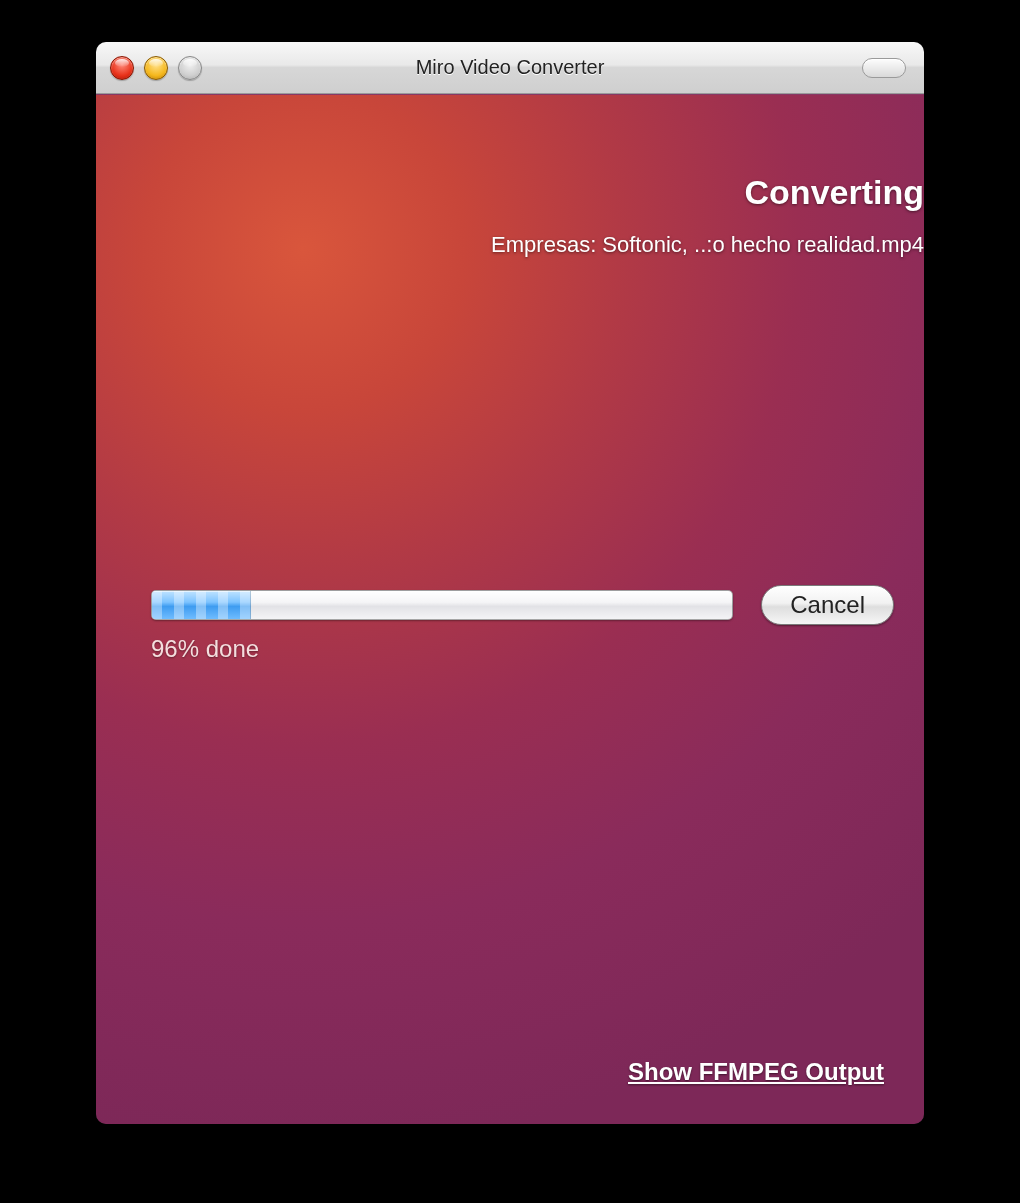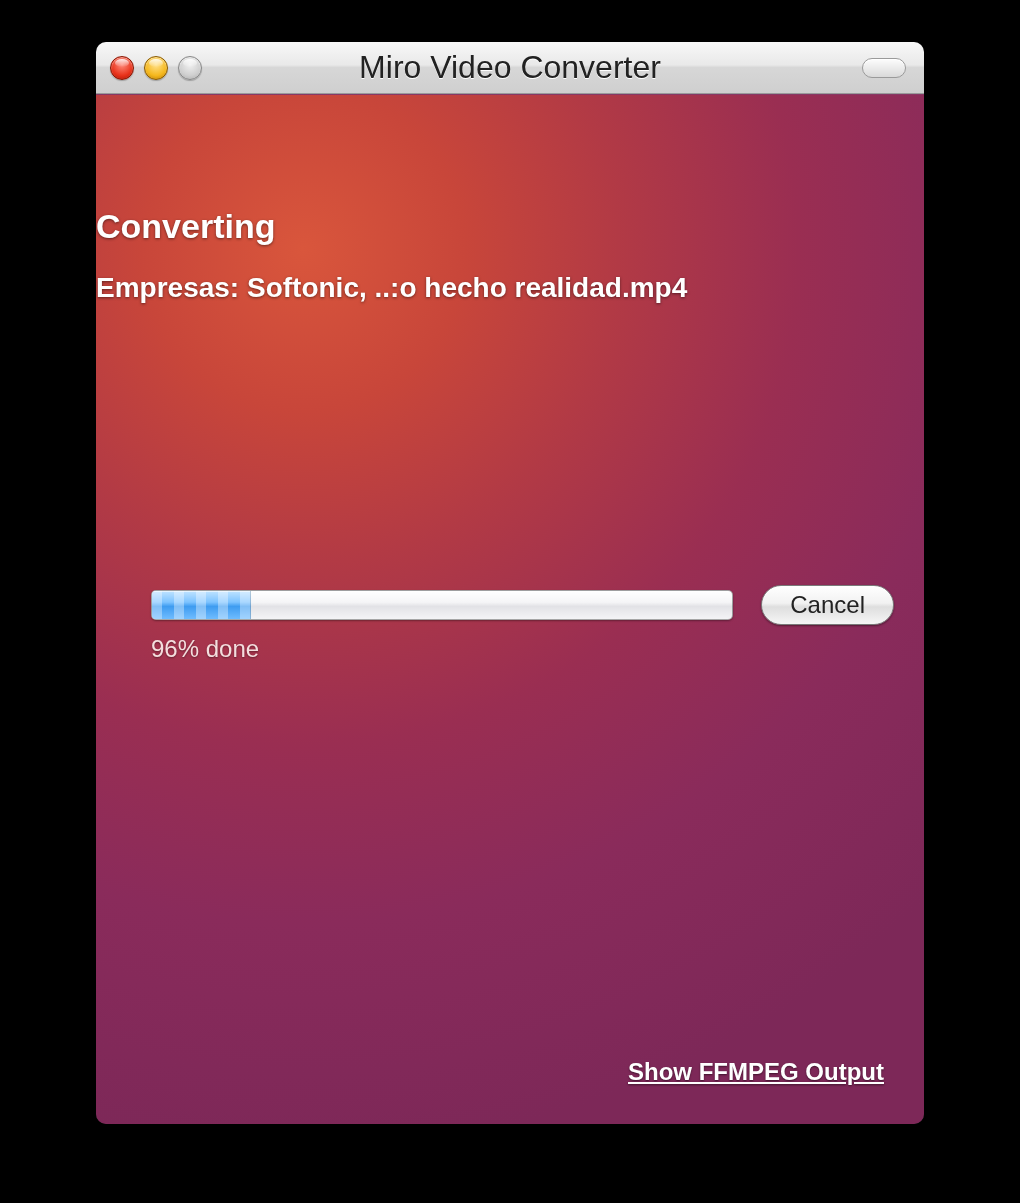--- a/index.html
+++ b/index.html
@@ -48,21 +48,21 @@
     background: linear-gradient(to bottom, rgba(255,255,255,0.9), rgba(255,255,255,0));
   }
   .tl-close   { background: radial-gradient(circle at 50% 35%, #ff8a7a 0%, #e8321a 60%, #a11101 100%); border:1px solid #8a1400;}
   .tl-min     { background: radial-gradient(circle at 50% 35%, #ffe08a 0%, #f5b81d 60%, #b57600 100%); border:1px solid #8a5a00;}
   .tl-zoom    { background: radial-gradient(circle at 50% 35%, #f0f0f0 0%, #cfcfcf 60%, #a8a8a8 100%); border:1px solid #888;}
 
   .titlebar-title {
     position: absolute;
     left: 0; right: 0;
     text-align: center;
-    font-size: 32px;
+    font-size: 20px;
     color: #222;
     text-shadow: 0 1px 0 #fff;
     pointer-events: none;
   }
 
   .pill {
     position: absolute;
     right: 18px; top: 50%; transform: translateY(-50%);
     width: 44px; height: 20px;
     border-radius: 12px;
@@ -76,32 +76,32 @@
     height: 1030px;
     padding: 0;
     background:
       radial-gradient(ellipse 900px 900px at 25% 15%, #d9563c 0%, #c8463a 18%, #b23a45 35%, #9a2e52 55%, #8a2b5b 75%, #7d2858 100%);
     color: #fff;
     position: relative;
     border-top: 1px solid rgba(255,255,255,0.08);
   }
 
   .heading-block {
-    text-align: left;
-    padding-top: 112px;
+    text-align: right;
+    padding-top: 78px;
   }
   .heading {
     font-size: 34px;
     font-weight: 700;
     text-shadow: 0 1px 3px rgba(0,0,0,0.5);
   }
   .subheading {
-    margin-top: 26px;
-    font-size: 28px;
-    font-weight: 700;
+    margin-top: 20px;
+    font-size: 22px;
+    font-weight: 400;
     text-shadow: 0 1px 3px rgba(0,0,0,0.5);
   }
 
   .progress-row {
     position: absolute;
     top: 490px;
     left: 55px;
     right: 30px;
     display: flex;
     align-items: center;

